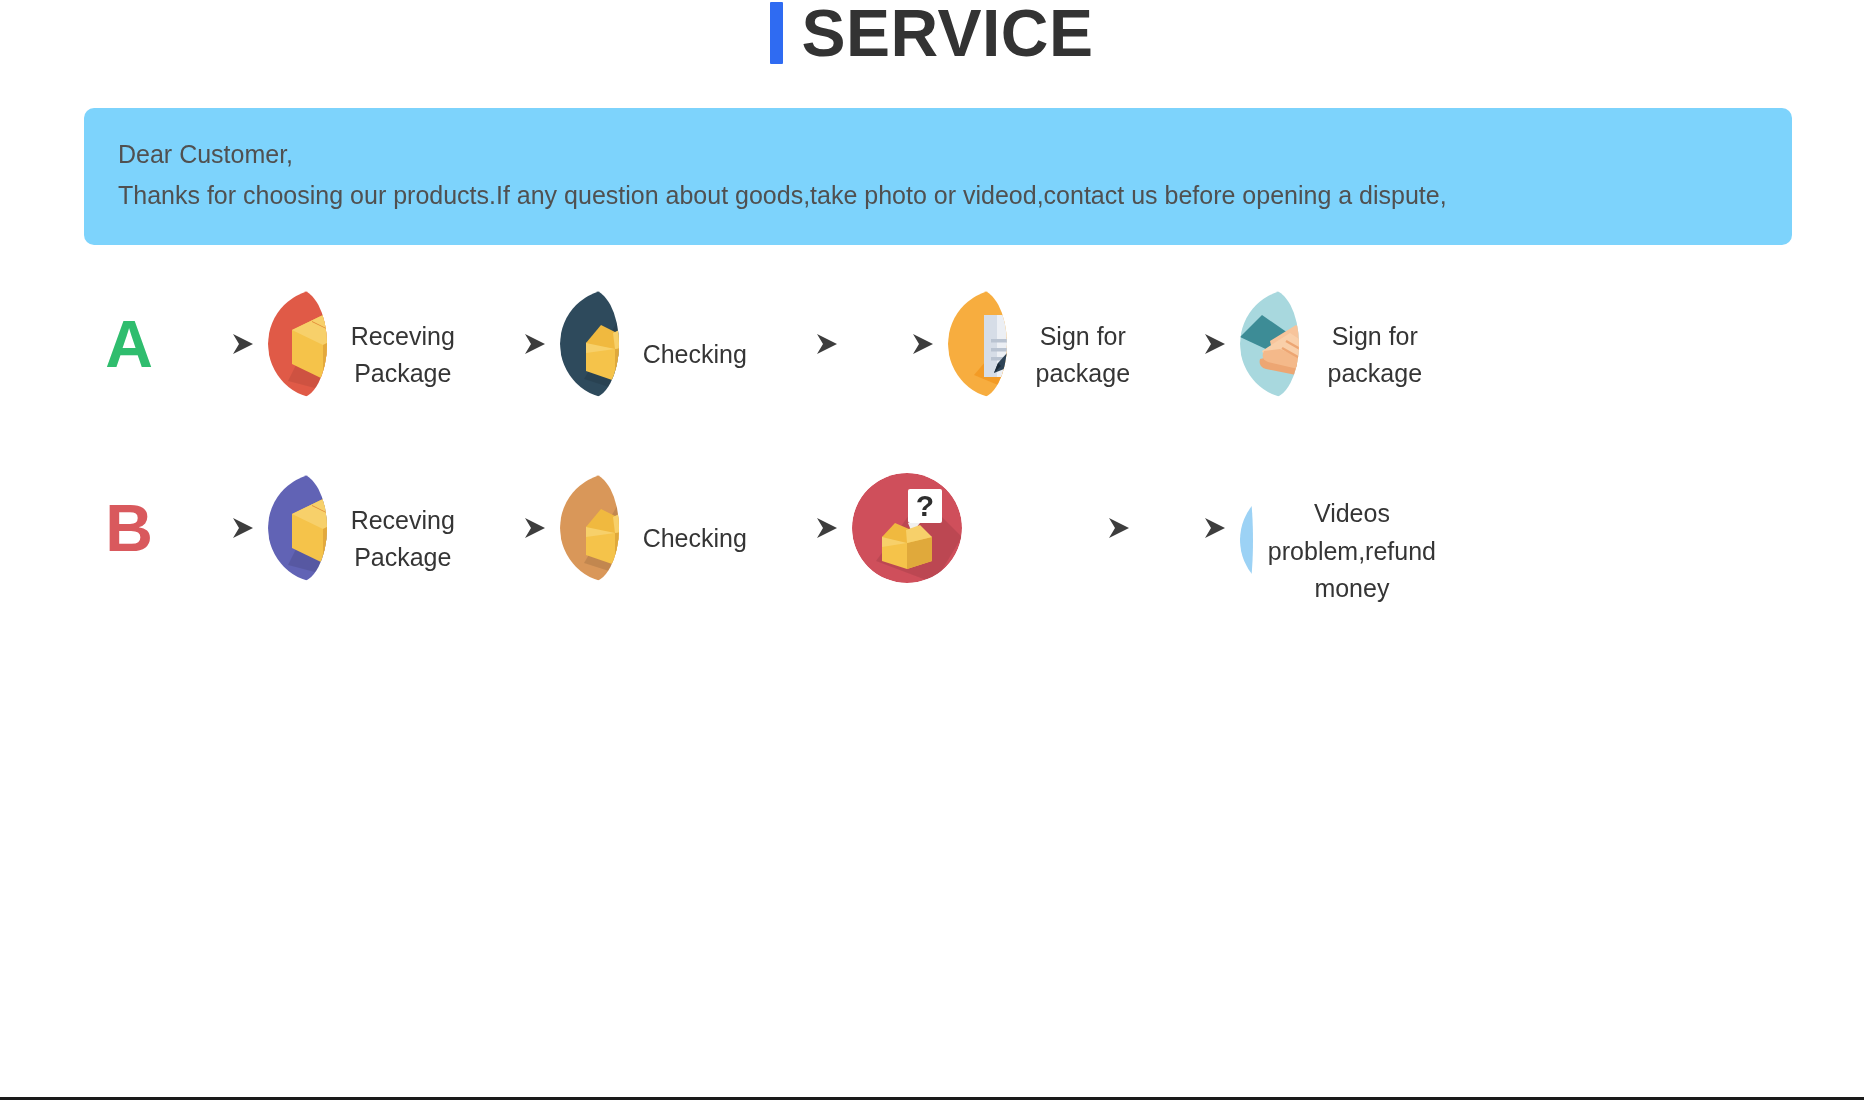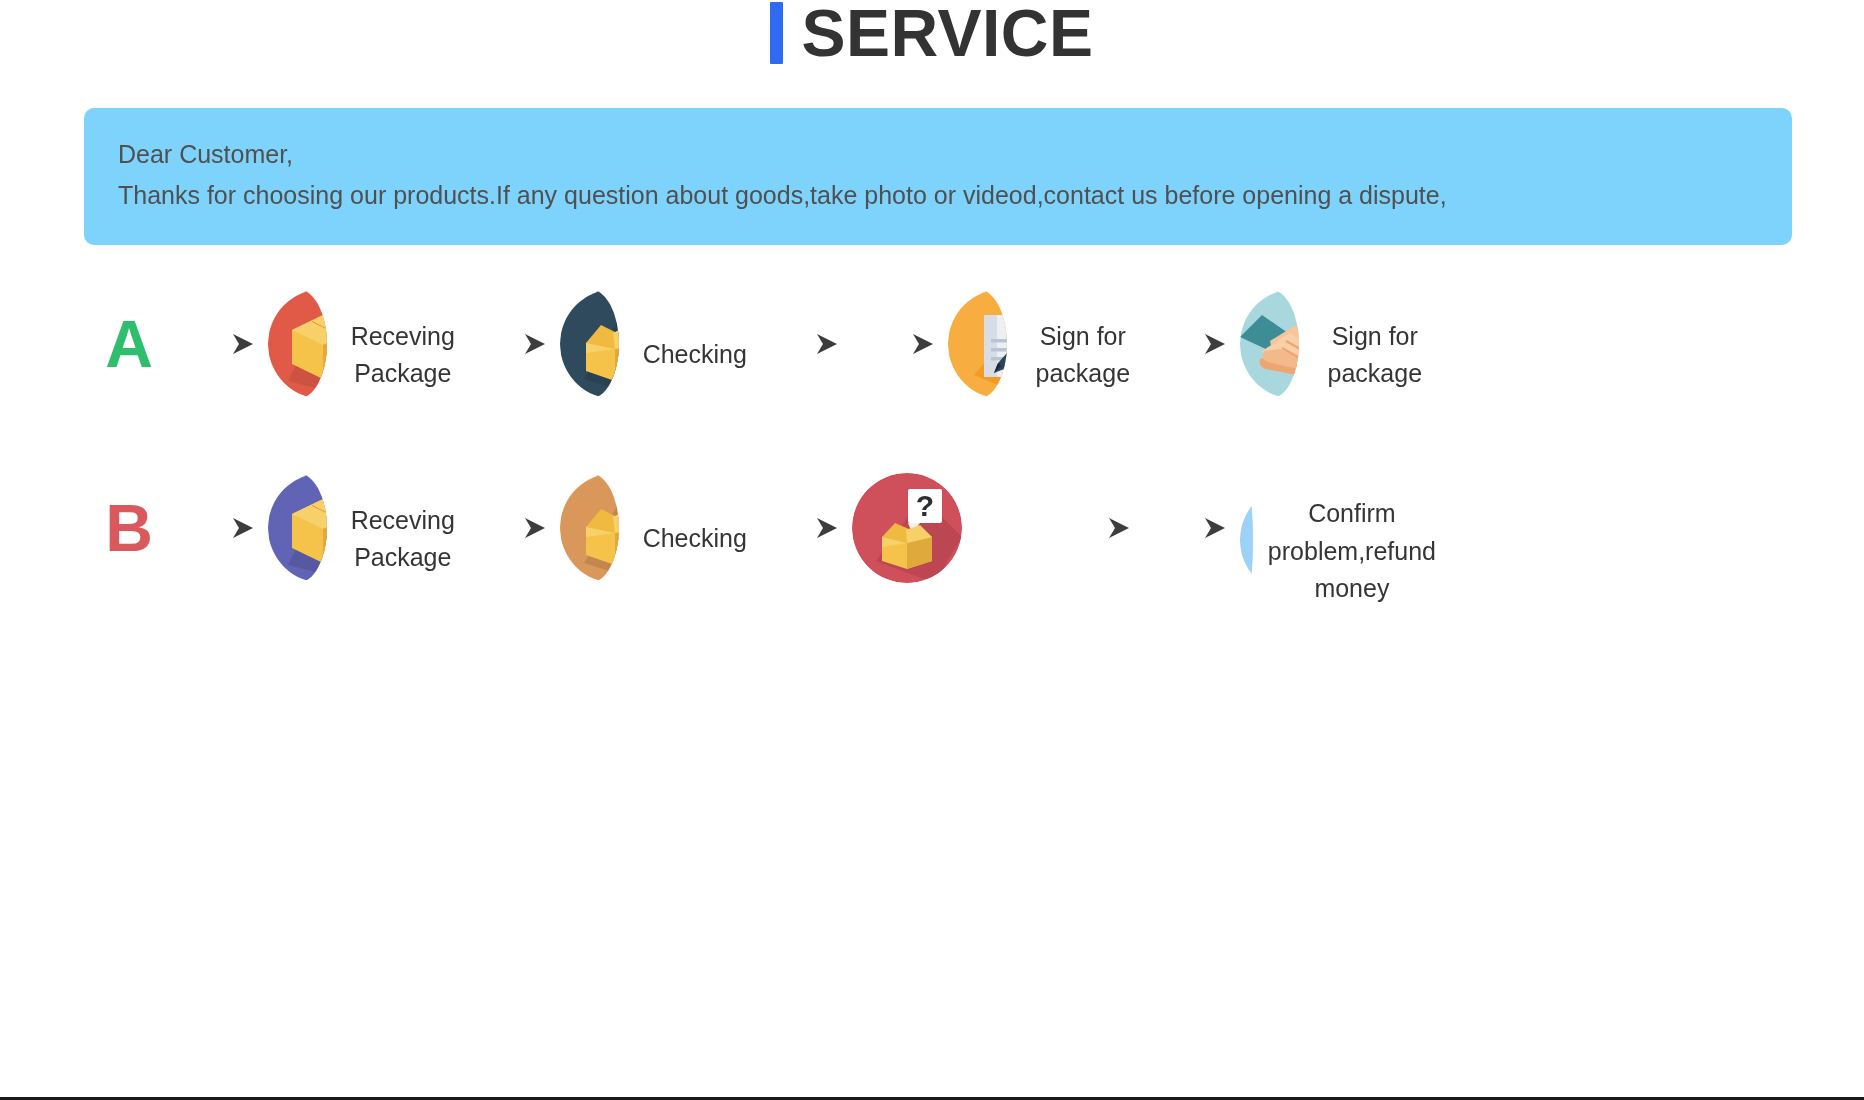--- a/index.html
+++ b/index.html
@@ -391,17 +391,17 @@
           <path d="M42 34 Q42 18 59 18 Q76 18 76 33 L76 36 Q68 30 56 30 Q46 30 42 38 Z" fill="#2e3a45"></path>
           <path d="M59 18 Q76 18 76 33 L76 36 Q70 31 59 30 Z" fill="#232d36"></path>
           <path d="M48 56 L70 56 L70 66 L48 66 Z" fill="#f0a184"></path>
           <path d="M36 70 Q36 62 50 60 L59 70 L68 60 Q82 62 82 72 L82 92 L36 92 Z" fill="#eef2f6"></path>
           <path d="M24 82 H92 V110 H24 Z" fill="#2e3a45"></path>
           <path d="M58 82 H92 V110 H58 Z" fill="#232d36"></path>
           <rect x="30" y="88" width="54" height="18" rx="2" fill="#3c4a58"></rect>
           <circle cx="84" cy="100" r="5" fill="#6b7886"></circle>
         </svg>
       </div>
-      <div class="step-label">Confirm problem,refund money</div>
+      <div class="step-label">Videos problem,refund money</div>
     </div>
   </div>
 
 </div>
 
 </body></html>

